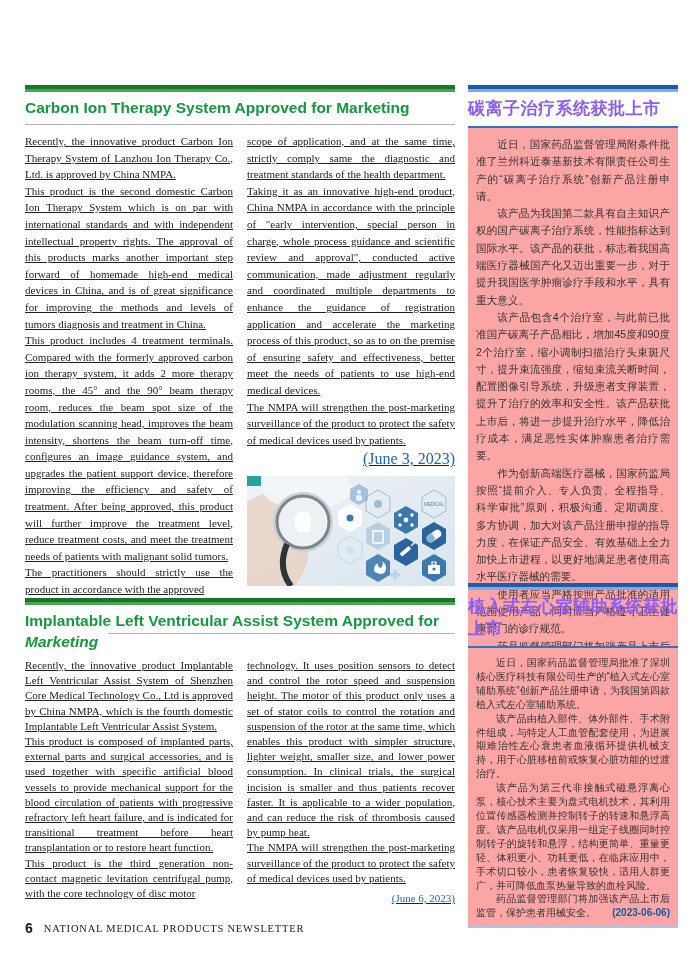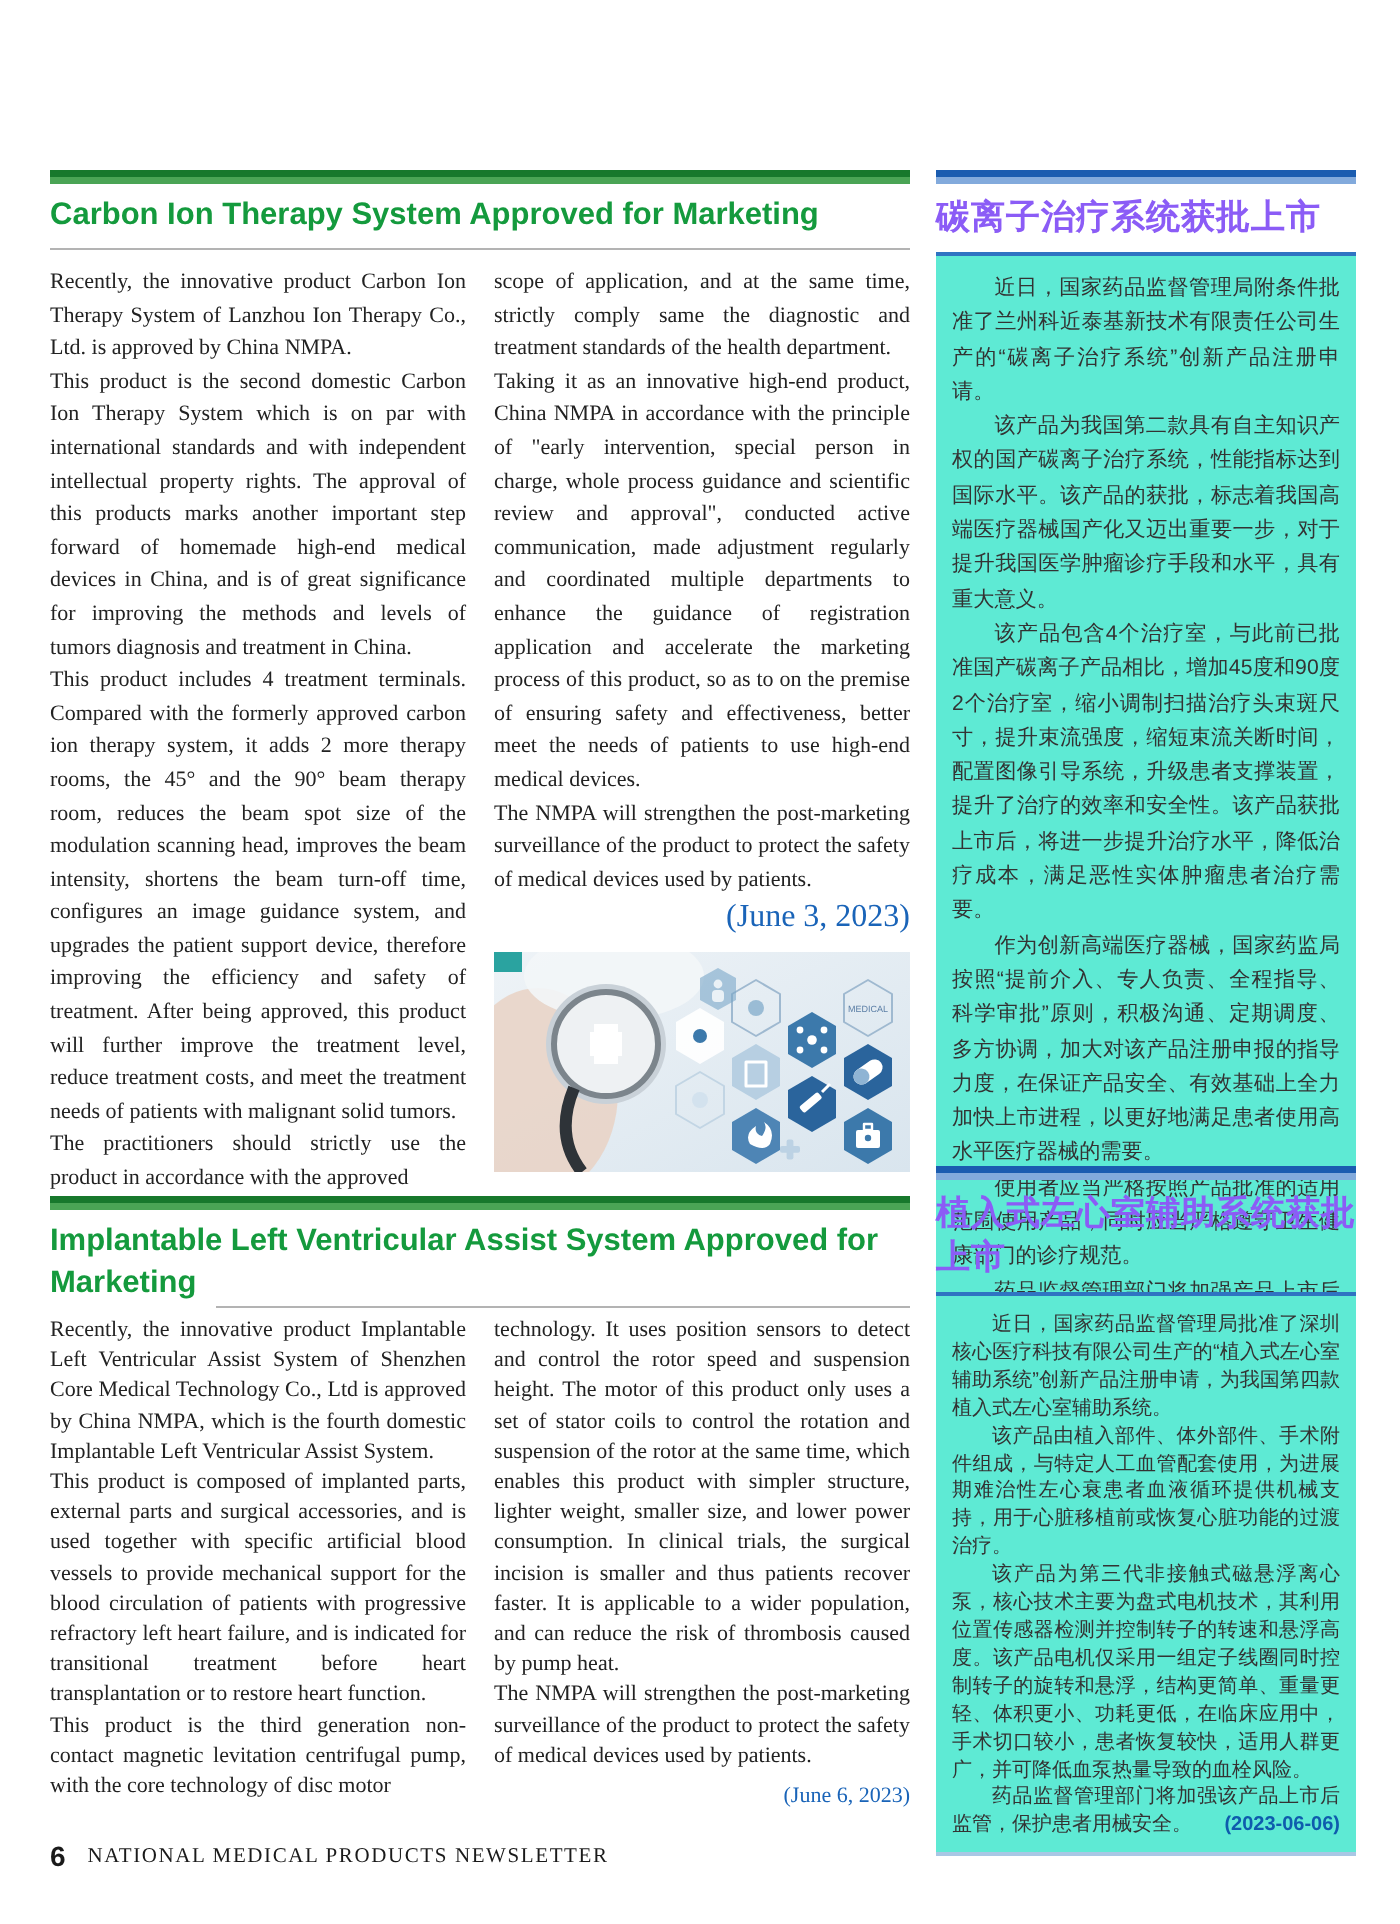--- a/index.html
+++ b/index.html
@@ -16,44 +16,44 @@
 
   
   .article-en { position:absolute; left:25px; width:430px; }
   .a1-en { top:85px; }
   .a2-en { top:598px; }
   .en-title {
     font-family:"Liberation Sans", sans-serif; font-weight:bold;
     font-size:15.5px; line-height:21px; color:#149a3d; margin-top:5px;
   }
   .title-rule { height:1px; background:#b3b3b3; margin:6px 0 8px 0; }
-  .title-line2 { display:flex; align-items:flex-end; gap:10px; }
+  .title-line2 { display:flex; align-items:flex-start; gap:10px;font-style:italic; }
   .title-line2 .inline-rule { flex:1; height:1px; background:#b3b3b3; position:relative; top:2px; }
   .cols { display:flex; gap:14px; }
-  .col { width:208px; text-align:justify; }
+  .col { width:208px; text-align:justify;text-decoration:underline; }
   .a1-en .col { font-size:11px; line-height:16.6px; }
   .a2-en .col { font-size:11px; line-height:15.2px; margin-top:6px; }
   .col p { margin:0; }
   .en-date { text-align:right; color:#1a64b8; margin-top:3px; }
   .a1-en .en-date { font-size:16px; }
   .a2-en .en-date { font-size:11px; margin-top:5px; }
 
   .photo { margin-top:8px; width:208px; height:110px; display:block; }
 
   
   .article-cn { position:absolute; left:468px; width:210px; }
   .a1-cn { top:85px; }
   .a2-cn { top:583px; }
   .cn-title {
     font-family:"Liberation Sans","DejaVu Sans",sans-serif; font-weight:bold;
     font-size:17px; line-height:22px; color:#8b5cf6; margin-top:6px; letter-spacing:0.5px;
   }
   .cn-rule { height:2px; background:#2f74c2; margin-top:6px; }
   .cn-panel {
-    background:#5eead4; border-bottom:2px solid #a9c7e4;
+    background:#fca5a5; border-bottom:2px solid #a9c7e4;
     padding:8px 8px 6px 8px; text-align:justify; color:#333;
     font-family:"Liberation Sans","DejaVu Sans",sans-serif;
   }
   .a1-cn .cn-panel { font-size:10.6px; line-height:17.3px; }
   .a2-cn .cn-panel { font-size:10px; line-height:13.9px; }
   .cn-panel p { text-indent:2em; margin:0; }
   .cn-date-line { text-align:right; color:#0e5cad; font-weight:bold; }
   .cn-date-inline { float:right; color:#0e5cad; font-weight:bold; text-indent:0; }
 
   

